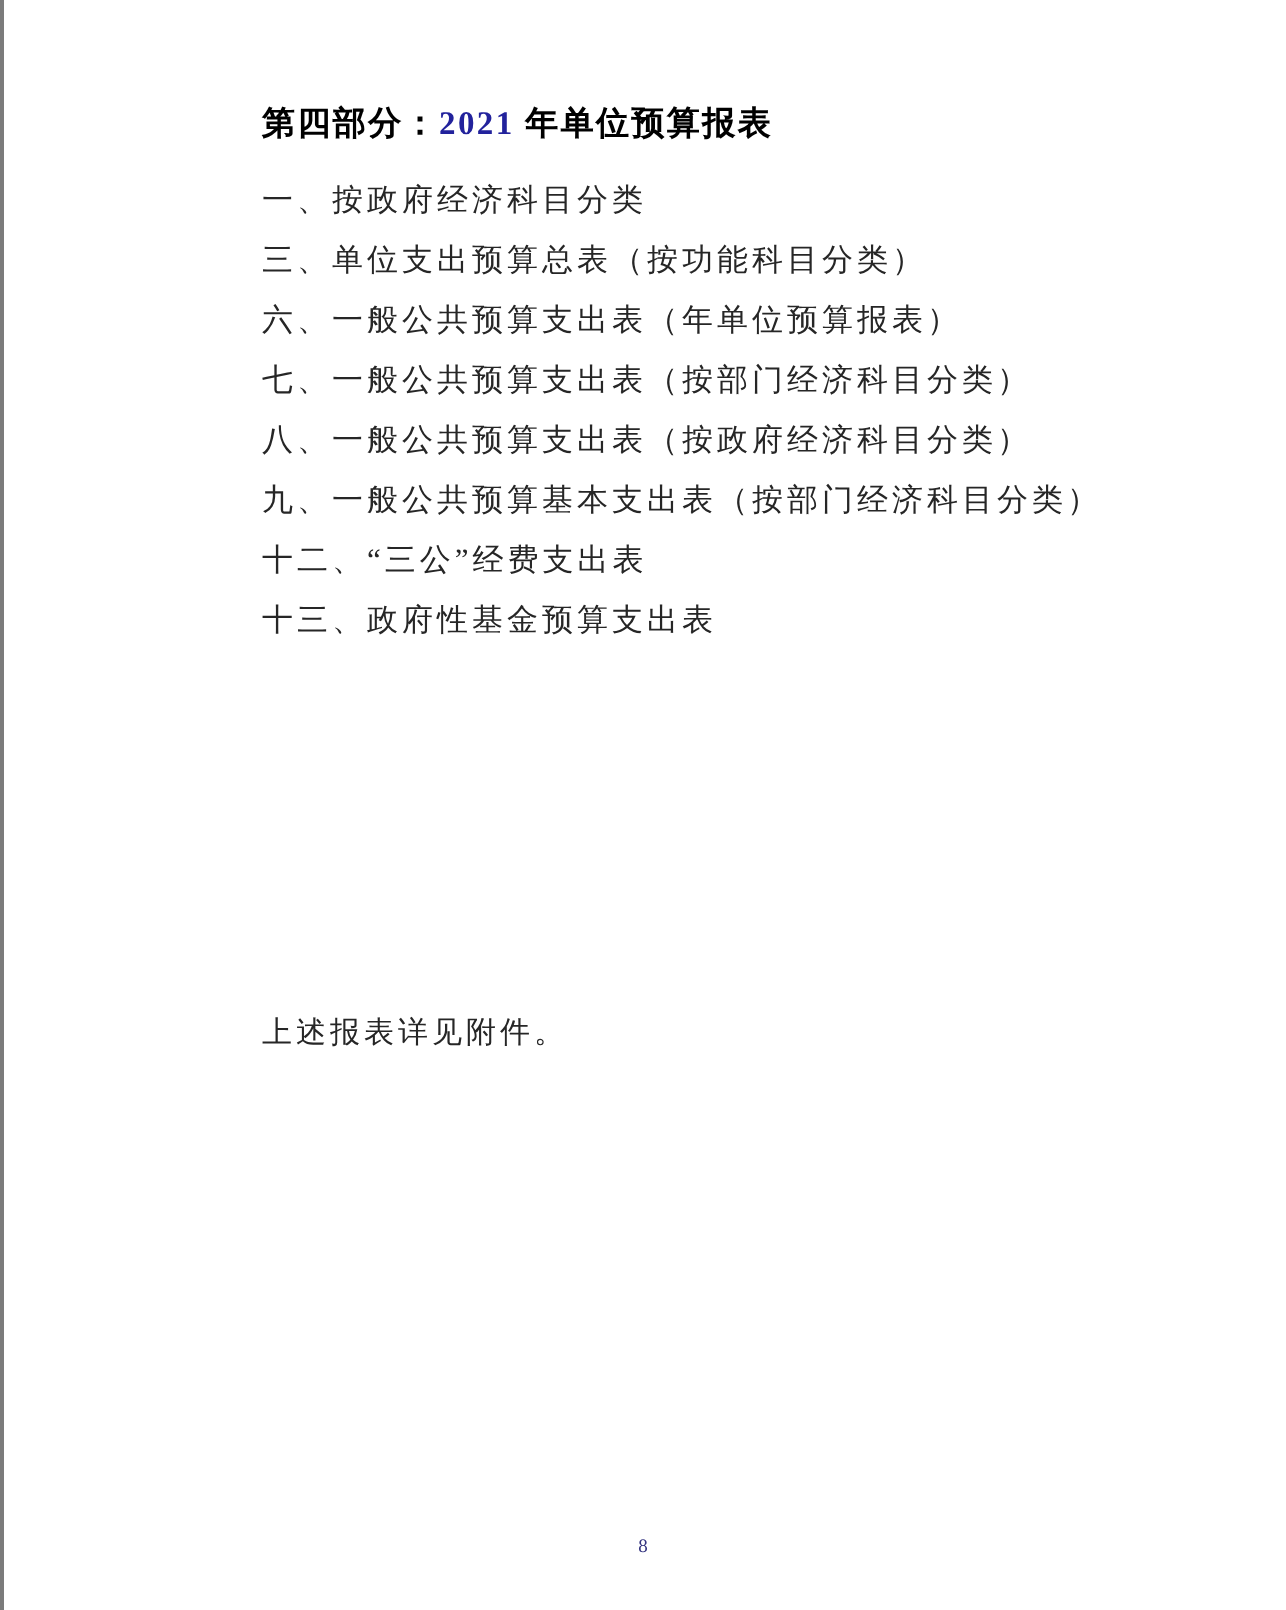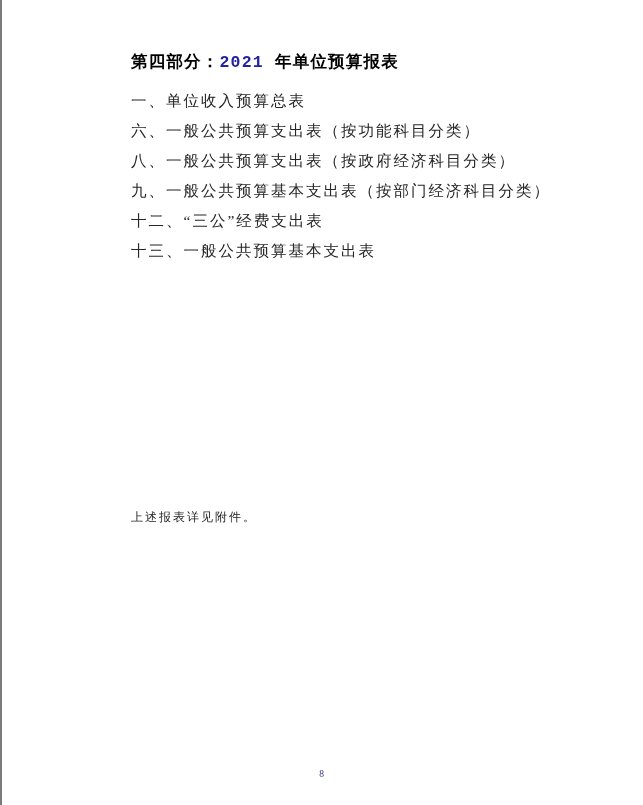--- a/index.html
+++ b/index.html
@@ -25,21 +25,21 @@
     left: 0;
     top: 0;
     width: 2px;
     height: 100%;
     background: var(--edge-line);
   }
   .doc-title {
     position: absolute;
     left: 131px;
     top: 51px;
-    font-family: Liberation Mono, monospace;
+    font-family: Liberation Serif, serif;
     font-weight: bold;
     font-size: 16.5px;
     letter-spacing: 1.2px;
     color: var(--title-text);
     white-space: nowrap;
   }
   .doc-title .year { color: var(--title-year); }
   .toc-list {
     position: absolute;
     left: 131px;
@@ -52,21 +52,21 @@
   }
   .toc-list li {
     height: 30px;
     line-height: 30px;
   }
   .closing-note {
     position: absolute;
     left: 131px;
     top: 502px;
     line-height: 30px;
-    font-size: 12px;
+    font-size: 15px;
     letter-spacing: 2px;
     color: var(--body-text);
     white-space: nowrap;
   }
   .page-number {
     position: absolute;
     left: 0;
     top: 768px;
     width: 100%;
     text-align: center;
@@ -78,24 +78,26 @@
 </style>
 </head>
 <body>
 
 <div class="page">
   <div class="edge-line"></div>
 
   <h1 class="doc-title"><span>第四部分：</span><span class="year">2021</span><span> 年单位预算报表</span></h1>
 
   <ul class="toc-list">
-    <li>一、单位收入预算总表</li>
-    <li>六、一般公共预算支出表（按功能科目分类）</li>
+    <li>一、按政府经济科目分类</li>
+    <li>三、单位支出预算总表（按功能科目分类）</li>
+    <li>六、一般公共预算支出表（年单位预算报表）</li>
+    <li>七、一般公共预算支出表（按部门经济科目分类）</li>
     <li>八、一般公共预算支出表（按政府经济科目分类）</li>
     <li>九、一般公共预算基本支出表（按部门经济科目分类）</li>
     <li>十二、“三公”经费支出表</li>
-    <li>十三、一般公共预算基本支出表</li>
+    <li>十三、政府性基金预算支出表</li>
   </ul>
 
   <p class="closing-note">上述报表详见附件。</p>
 
   <div class="page-number">8</div>
 </div>
 
 </body></html>

